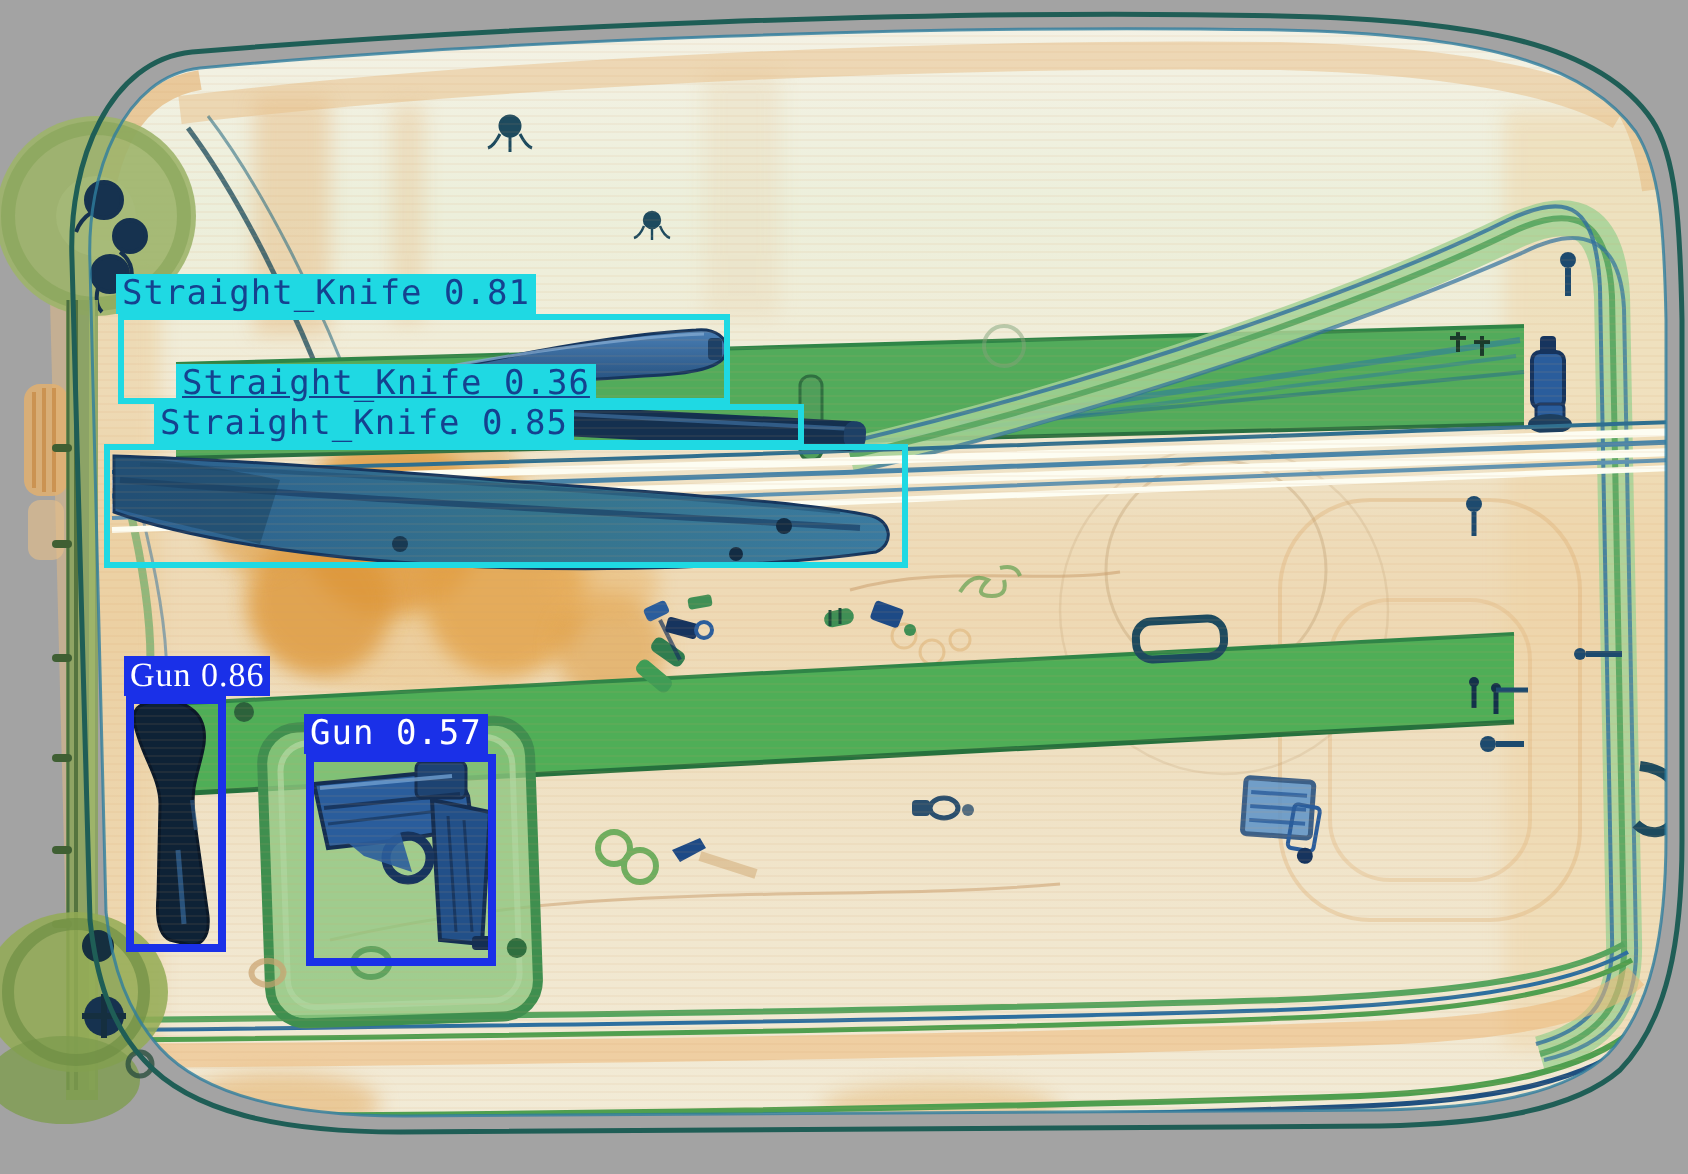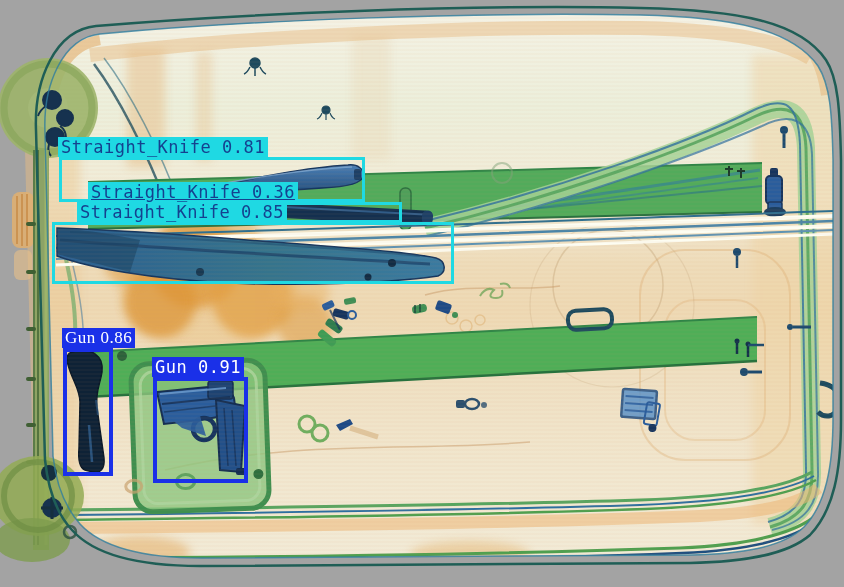--- a/index.html
+++ b/index.html
@@ -317,16 +317,16 @@
 <div class="det-layer">
       <div class="det-box" style="left: 59px; top: 157px; width: 306px; height: 45px; border: 3px solid rgb(31, 217, 227);"></div>
       <div class="det-label" style="left: 58px; top: 137px; background: rgb(31, 217, 227); color: rgb(21, 65, 143);">Straight_Knife 0.81</div>
       <div class="det-box" style="left: 90px; top: 202px; width: 312px; height: 21px; border: 3px solid rgb(31, 217, 227);"></div>
       <div class="det-label" style="left: 88px; top: 182px; background: rgb(31, 217, 227); color: rgb(21, 65, 143); text-decoration: underline;">Straight_Knife 0.36</div>
       <div class="det-box" style="left: 52px; top: 222px; width: 402px; height: 62px; border: 3px solid rgb(31, 217, 227);"></div>
       <div class="det-label" style="left: 62px; top: 202px; background: rgb(31, 217, 227); color: rgb(21, 65, 143); margin-left: 15px;">Straight_Knife 0.85</div>
       <div class="det-box" style="left: 63px; top: 348px; width: 50px; height: 128px; border: 4px solid rgb(26, 48, 232);"></div>
       <div class="det-label" style="left: 62px; top: 328px; background: rgb(26, 48, 232); color: rgb(255, 255, 255); font-family: Liberation Serif, serif;">Gun 0.86</div>
       <div class="det-box" style="left: 153px; top: 377px; width: 95px; height: 106px; border: 4px solid rgb(26, 48, 232);"></div>
-      <div class="det-label" style="left: 152px; top: 357px; background: rgb(26, 48, 232); color: rgb(255, 255, 255);">Gun 0.91</div>
+      <div class="det-label" style="left: 152px; top: 357px; background: rgb(26, 48, 232); color: rgb(255, 255, 255);">Gun 0.57</div>
     </div>
 
 </div>
 
 </body></html>

